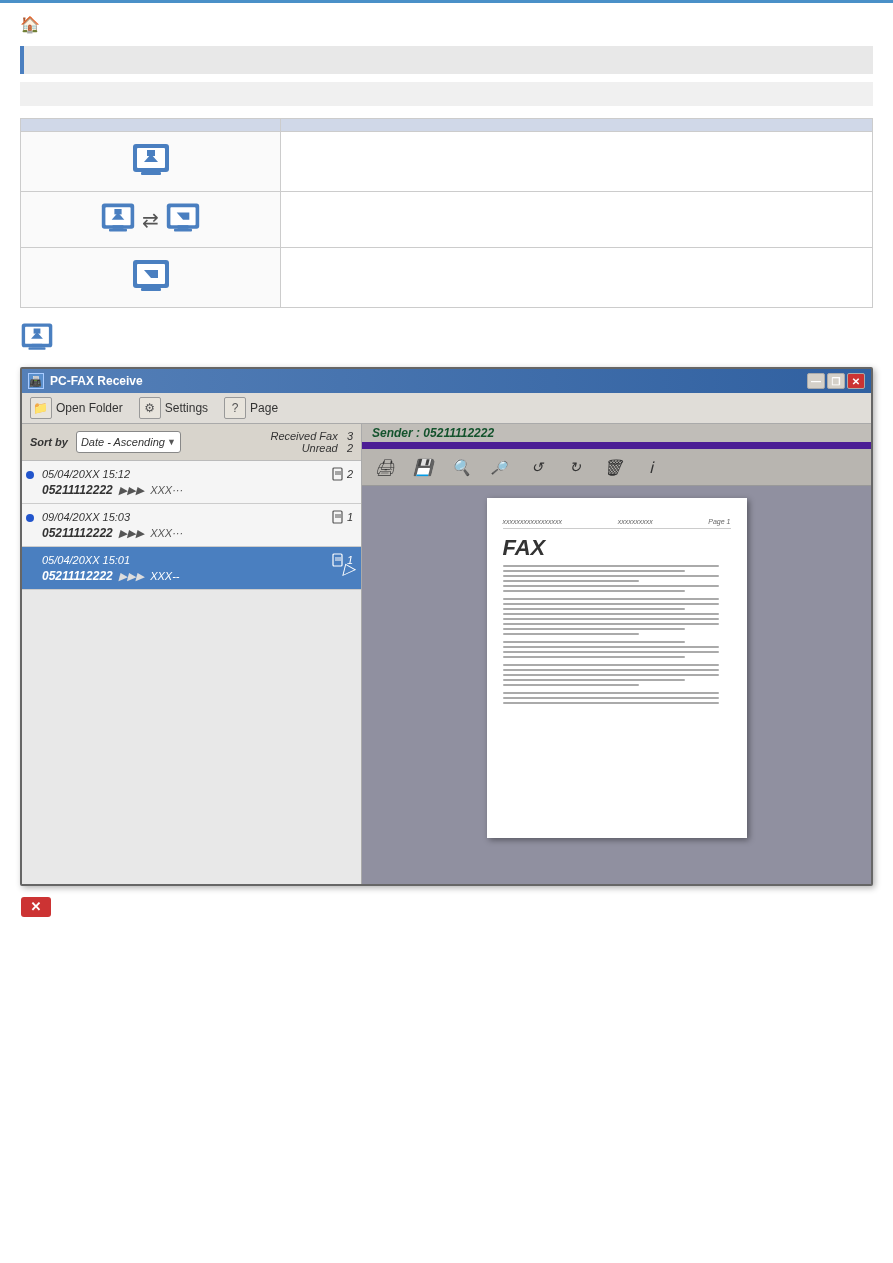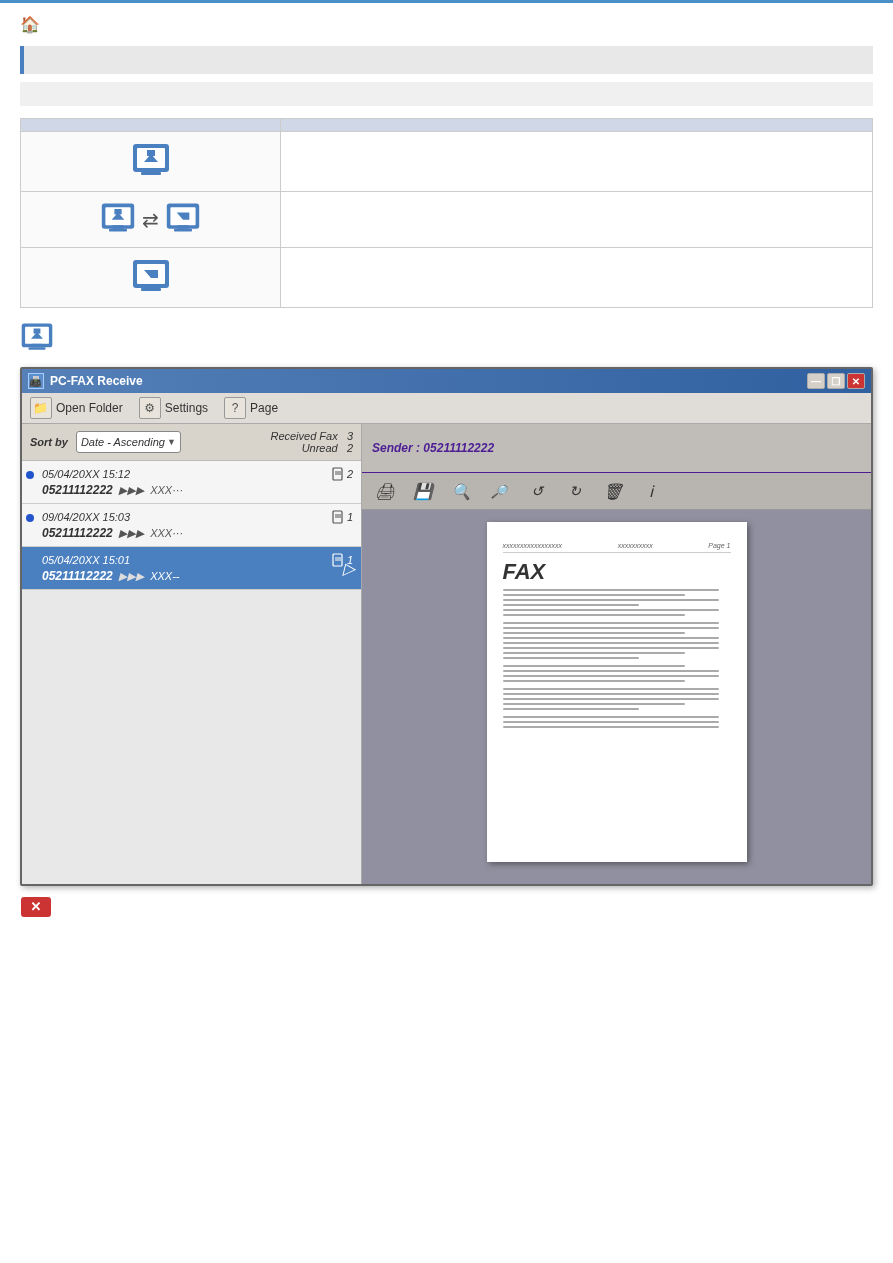--- a/index.html
+++ b/index.html
@@ -273,26 +273,26 @@
     .fax-item.selected .fax-forward-icon { color: white; }
 
     
     .fax-preview-panel {
       flex: 1;
       background: #9090a0;
       display: flex;
       flex-direction: column;
     }
     .fax-preview-header {
-      padding: 17px 10px;
+      padding: 2px 10px;
       background: #c0bdb8;
-      border-bottom: 1px solid #4c1d95;
+      border-bottom: 7px solid #4c1d95;
       font-size: 12px;
       font-weight: bold;
-      color: #4c1d95;
+      color: #14532d;
     }
     .fax-preview-toolbar {
       display: flex;
       align-items: center;
       gap: 8px;
       padding: 4px 8px;
       background: #b8b5b0;
       border-bottom: 1px solid #999;
     }
     .preview-tool-btn {

